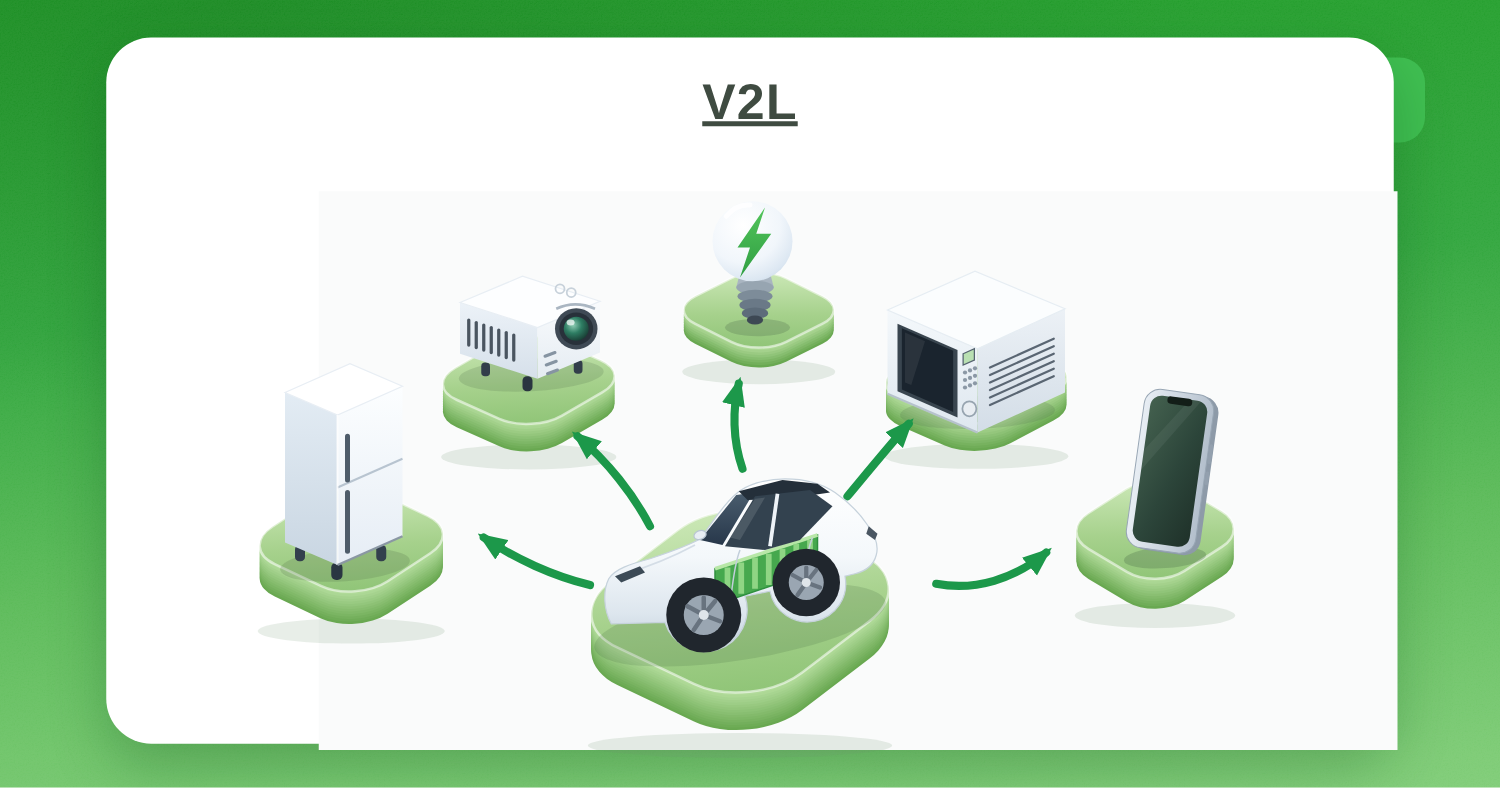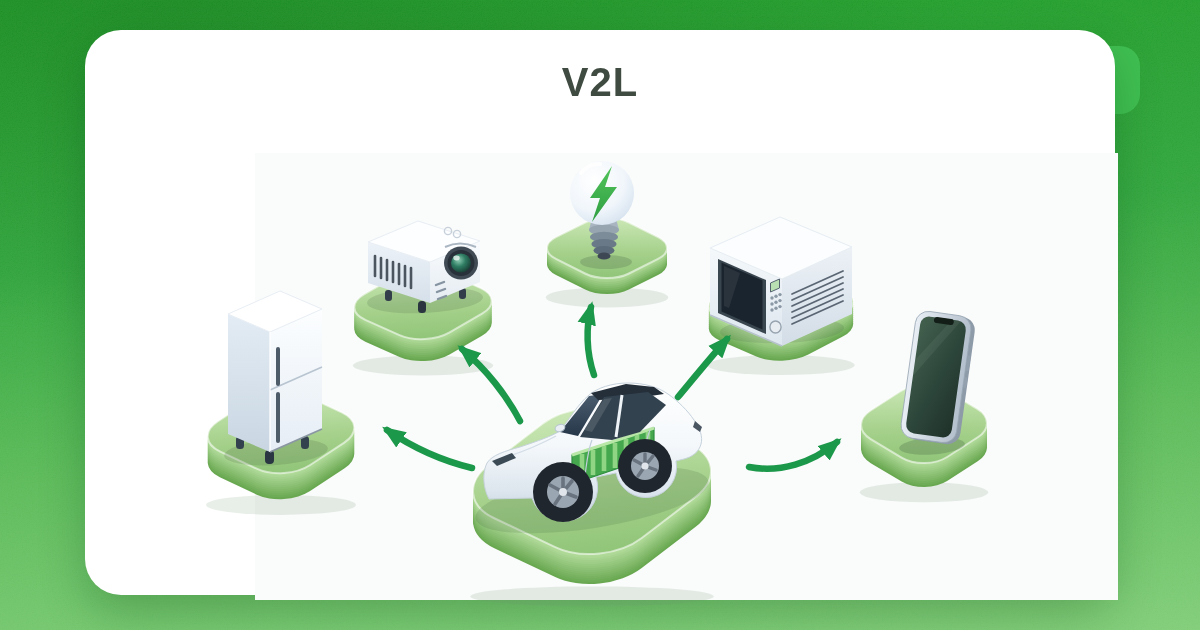--- a/index.html
+++ b/index.html
@@ -19,21 +19,21 @@
     position:absolute;left:85px;top:30px;width:1030px;height:565px;
     background:#ffffff;border-radius:36px;
     box-shadow:0 18px 45px rgba(8,75,18,0.28);
   }
   .stage{
     position:absolute;left:170px;top:123px;width:863px;height:447px;
     background:#fafbfb;
   }
   .title{
     position:absolute;left:0;right:0;top:60px;text-align:center;
-    font-size:40px;font-weight:700;letter-spacing:1px;color:#3f4b41;
+    font-size:40px;font-weight:700;letter-spacing:1px;color:#3f4b41;text-decoration:underline;
   }
   .scene{position:absolute;inset:0;width:1200px;height:630px;pointer-events:none;}
 </style>
 </head>
 <body>
 
 <svg class="grain" xmlns="http://www.w3.org/2000/svg">
   <filter id="grainF">
       <feTurbulence type="fractalNoise" baseFrequency="0.8" numOctaves="2" stitchTiles="stitch"></feTurbulence>
   <feColorMatrix type="matrix" values="0 0 0 0 1  0 0 0 0 1  0 0 0 0 1  0.6 0.6 0.6 0 0"></feColorMatrix>

